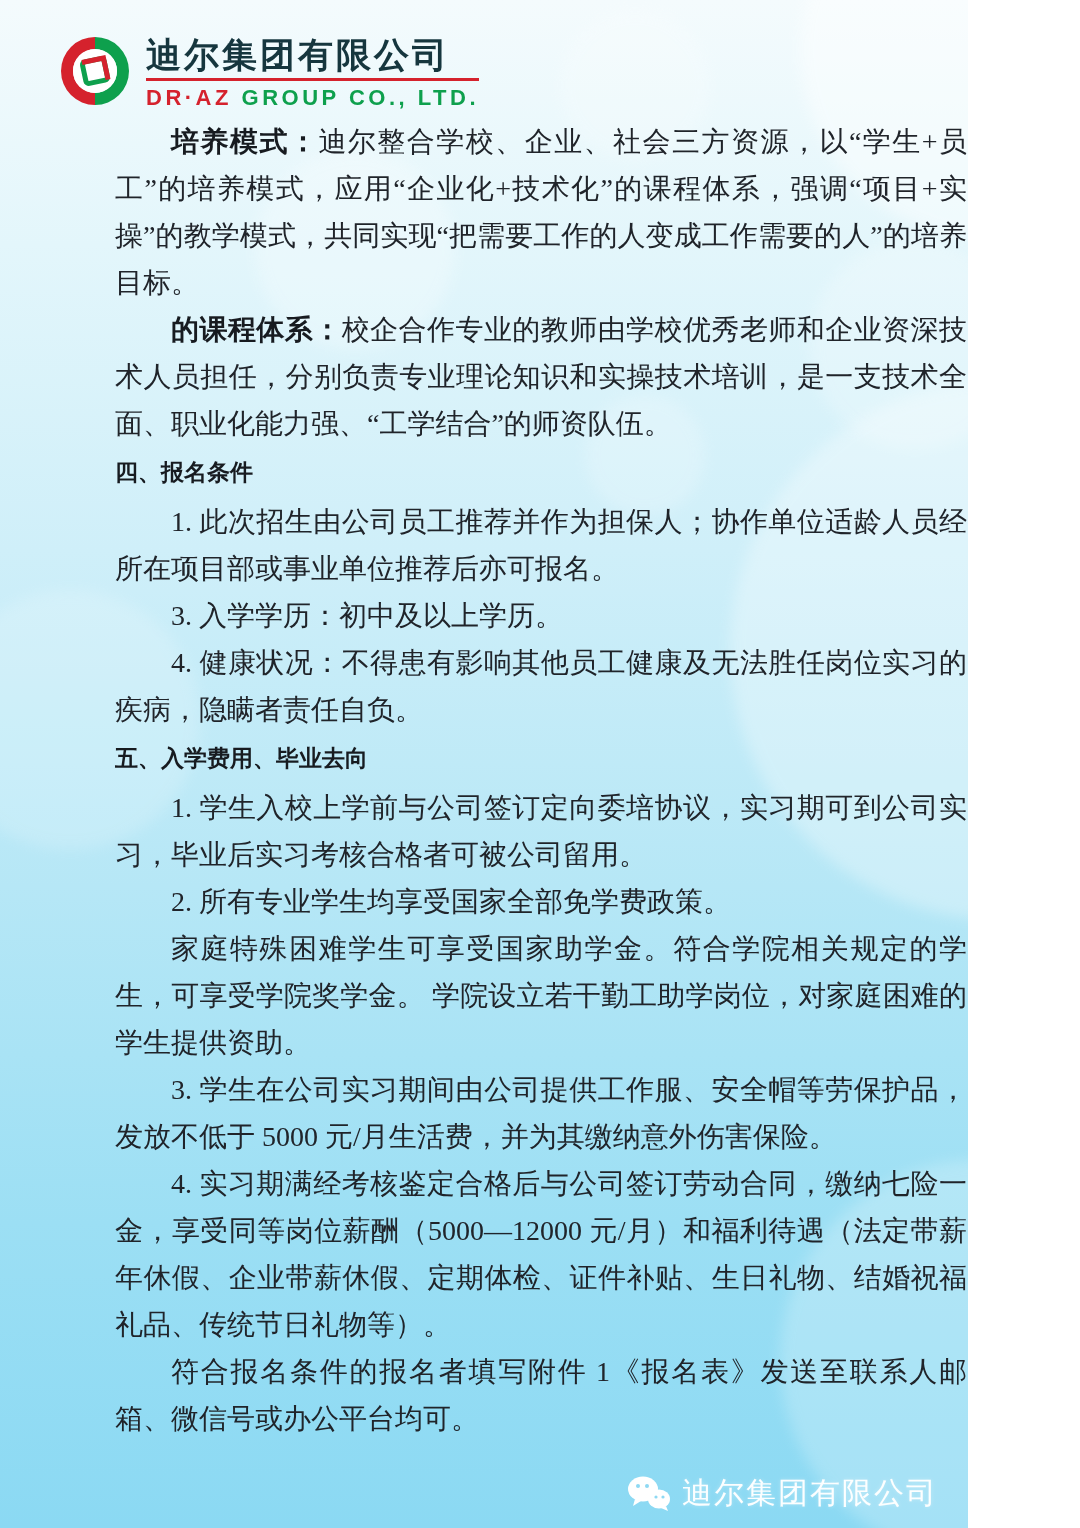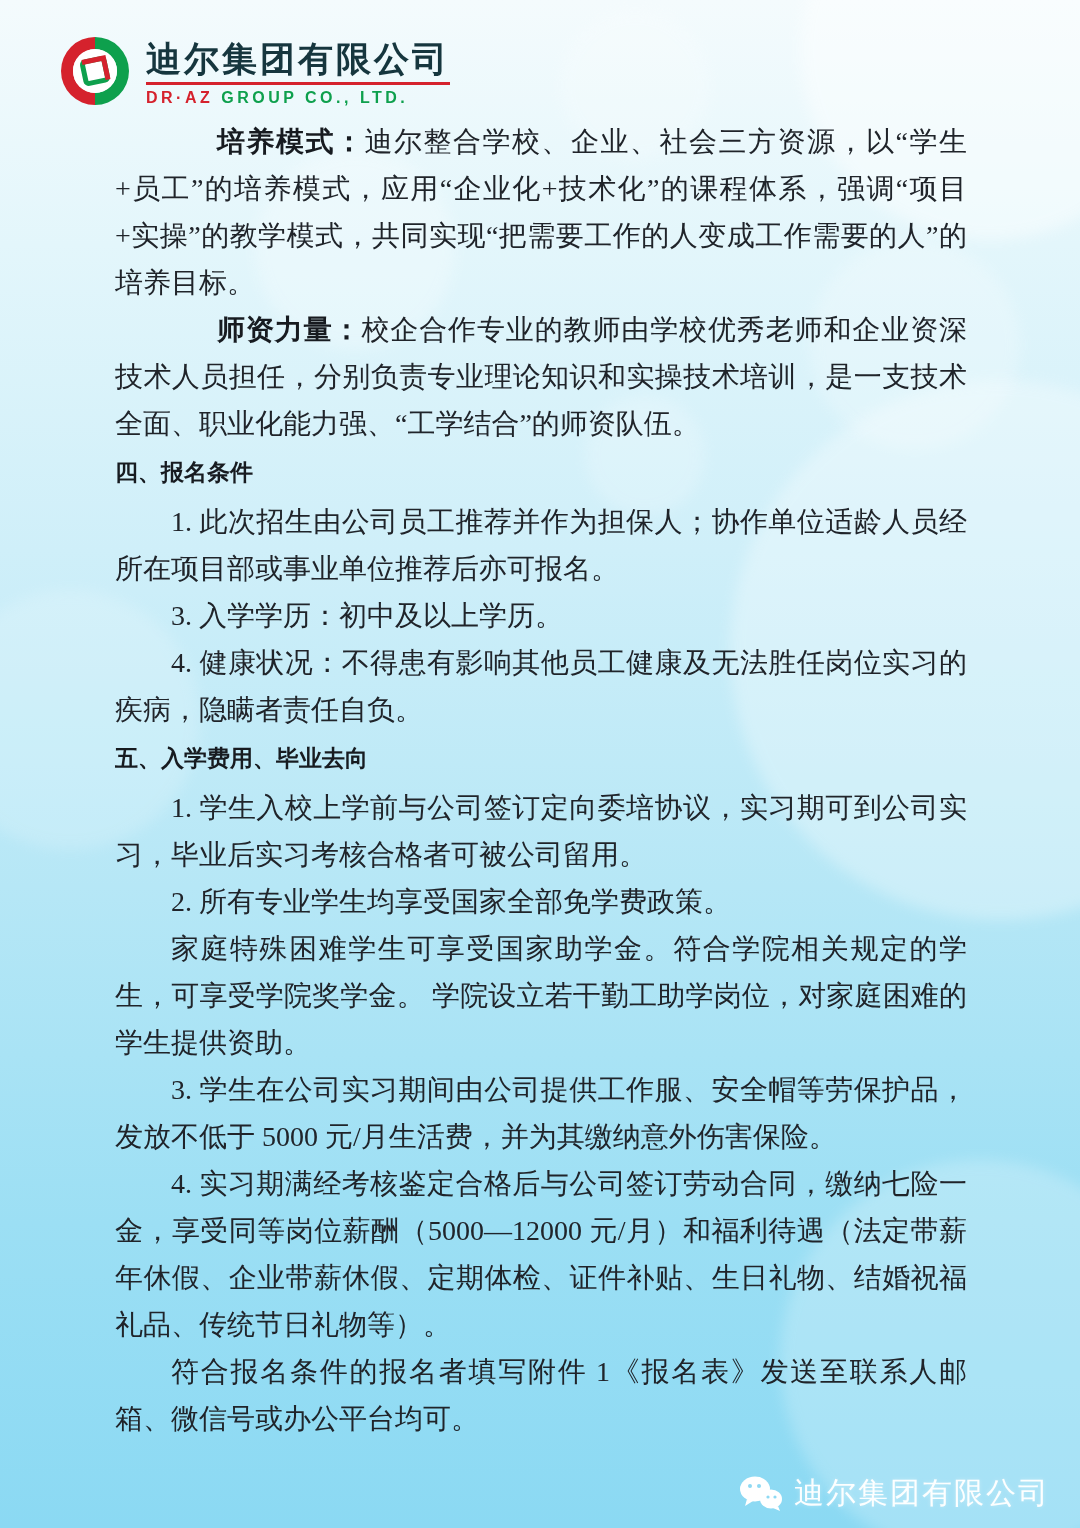--- a/index.html
+++ b/index.html
@@ -1,18 +1,18 @@
 <!DOCTYPE html>
 <html><head>
 <meta charset="utf-8">
 <style>
   html,body { margin:0; padding:0; }
   .page {
     position:relative;
-    width:1080px; height:1528px;
+    width:968px; height:1528px;
     overflow:hidden;
     background:linear-gradient(180deg,#f4fbfd 0%,#e3f6fb 16%,#cfeff9 36%,#b6e7f6 58%,#9cdff4 80%,#8bd9f3 100%);
     font-family:"Liberation Serif", serif;
   }
   .bubble {
     position:absolute; border-radius:50%;
     background:rgba(255,255,255,0.55);
     filter:blur(7px);
     pointer-events:none;
   }
@@ -31,40 +31,40 @@
   }
   .logo-text { display:flex; flex-direction:column; }
   .logo-cn {
     font-family:"Liberation Sans", sans-serif;
     font-weight:700; font-size:35px; letter-spacing:3px;
     color:#16363e; line-height:1.15;
   }
   .logo-rule { height:3px; background:#d5222d; margin:3px 0 4px 0; }
   .logo-en {
     font-family:"Liberation Sans", sans-serif;
-    font-weight:700; font-size:16px; letter-spacing:3.5px;
+    font-weight:700; font-size:22px; letter-spacing:3.5px;
     white-space:nowrap;
   }
   .logo-en .en-red { color:#d5222d; }
   .logo-en .en-green { color:#0ea04d; }
 
   .content {
     position:absolute; left:115px; top:118px; width:852px;
     color:#20242a; font-size:28px; line-height:47px;
     text-align:justify;
   }
   .para { margin:0; text-indent:2em; }
   .heading {
     margin:2px 0 2px 0; text-indent:0;
     font-family:"Liberation Sans", sans-serif;
     font-weight:700; font-size:23px; color:#171b20;
   }
   .lead {
     font-family:"Liberation Sans", sans-serif;
-    font-weight:700; color:#171b20;margin-left:46px;
+    font-weight:700; color:#171b20;
   }
 
   .footer {
     position:absolute; right:30px; bottom:14px;
     display:flex; align-items:center; gap:10px;
     color:rgba(255,255,255,0.97);
     font-family:"Liberation Sans", sans-serif;
     font-size:30px; letter-spacing:2px;
     text-shadow:0 0 4px rgba(255,255,255,0.35);
   }
@@ -102,21 +102,21 @@
     </span>
     <span class="logo-text">
       <span class="logo-cn">迪尔集团有限公司</span>
       <span class="logo-rule"></span>
       <span class="logo-en"><span class="en-red">DR·AZ</span>&nbsp;<span class="en-green">GROUP CO., LTD.</span></span>
     </span>
   </div>
 
   <div class="content">
     <p class="para"><span class="lead">培养模式：</span><span>迪尔整合学校、企业、社会三方资源，以“学生+员工”的培养模式，应用“企业化+技术化”的课程体系，强调“项目+实操”的教学模式，共同实现“把需要工作的人变成工作需要的人”的培养目标。</span></p>
-    <p class="para"><span class="lead">师资力量：</span><span>校企合作专业的教师由学校优秀老师和企业资深技术人员担任，分别负责专业理论知识和实操技术培训，是一支技术全面、职业化能力强、“工学结合”的师资队伍。</span></p>
+    <p class="para"><span class="lead">的课程体系：</span><span>校企合作专业的教师由学校优秀老师和企业资深技术人员担任，分别负责专业理论知识和实操技术培训，是一支技术全面、职业化能力强、“工学结合”的师资队伍。</span></p>
     <p class="heading">四、报名条件</p>
     <p class="para">1. 此次招生由公司员工推荐并作为担保人；协作单位适龄人员经所在项目部或事业单位推荐后亦可报名。</p>
     <p class="para">3. 入学学历：初中及以上学历。</p>
     <p class="para">4. 健康状况：不得患有影响其他员工健康及无法胜任岗位实习的疾病，隐瞒者责任自负。</p>
     <p class="heading">五、入学费用、毕业去向</p>
     <p class="para">1. 学生入校上学前与公司签订定向委培协议，实习期可到公司实习，毕业后实习考核合格者可被公司留用。</p>
     <p class="para">2. 所有专业学生均享受国家全部免学费政策。</p>
     <p class="para">家庭特殊困难学生可享受国家助学金。符合学院相关规定的学生，可享受学院奖学金。 学院设立若干勤工助学岗位，对家庭困难的学生提供资助。</p>
     <p class="para">3. 学生在公司实习期间由公司提供工作服、安全帽等劳保护品，发放不低于 5000 元/月生活费，并为其缴纳意外伤害保险。</p>
     <p class="para">4. 实习期满经考核鉴定合格后与公司签订劳动合同，缴纳七险一金，享受同等岗位薪酬（5000—12000 元/月）和福利待遇（法定带薪年休假、企业带薪休假、定期体检、证件补贴、生日礼物、结婚祝福礼品、传统节日礼物等）。</p>

